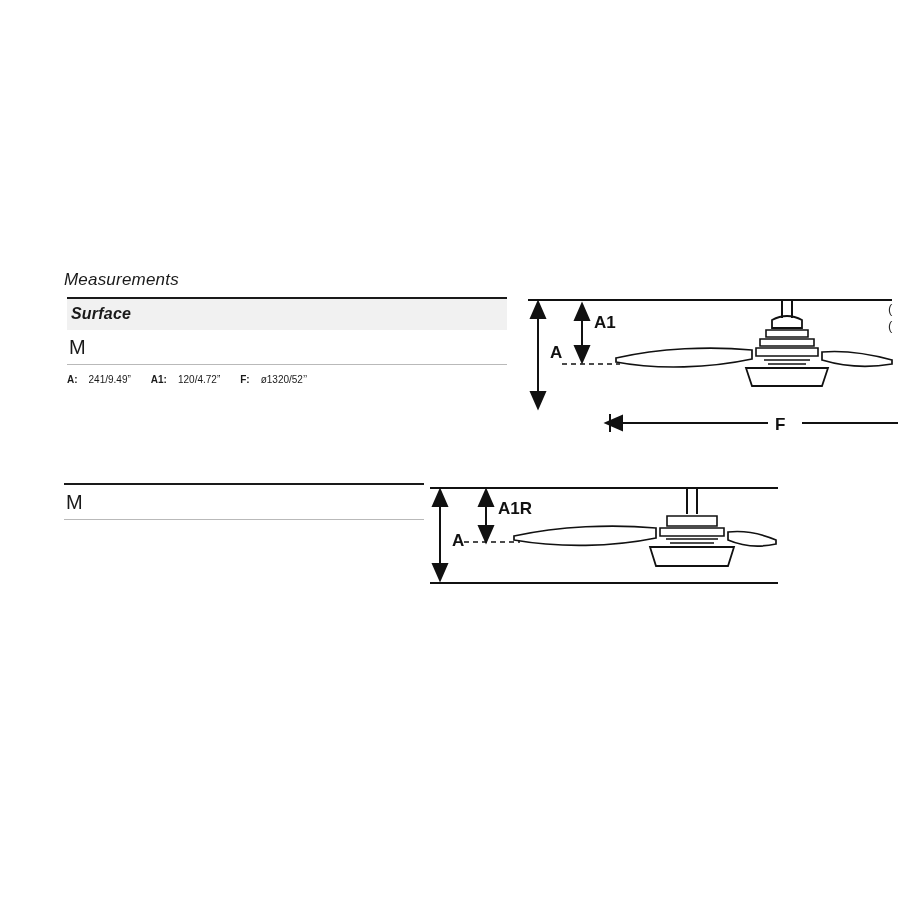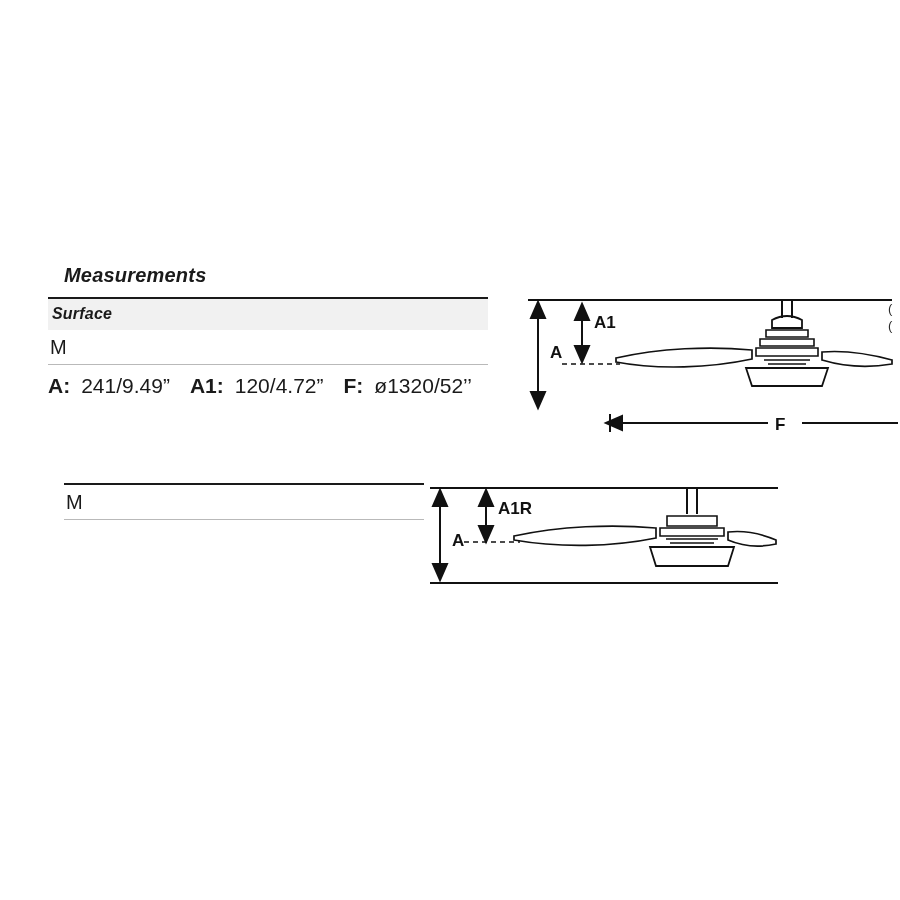--- a/index.html
+++ b/index.html
@@ -13,31 +13,31 @@
     position: relative;
     font-family: "Liberation Sans", sans-serif;
     color: #1a1a1a;
     overflow: hidden;
   }
 
   
   #measurements-title {
     position: absolute;
     left: 64px;
-    top: 264px;
-    font-size: 20px;
-    font-weight: bold;
+    top: 270px;
+    font-size: 17px;
+    font-weight: normal;
     font-style: italic;
     letter-spacing: 0.2px;
   }
 
   
   #surface-section {
     position: absolute;
-    left: 48px;
+    left: 67px;
     top: 297px;
     width: 440px;
   }
   #recessed-section {
     position: absolute;
     left: 64px;
     top: 483px;
     width: 360px;
   }
 
@@ -56,21 +56,21 @@
   .section-header span { padding-left: 4px; }
 
   .model-row {
     font-size: 20px;
     padding: 6px 0 5px 2px;
     border-bottom: 1px solid #b9b9b9;
     font-weight: normal;
   }
 
   .dims-row {
-    font-size: 21px;
+    font-size: 10px;
     padding-top: 9px;
     white-space: nowrap;
   }
   .dims-row .lbl {
     font-weight: bold;
   }
   .dims-row .val {
     font-weight: normal;
   }
   .dim-item { display: inline-block; }

